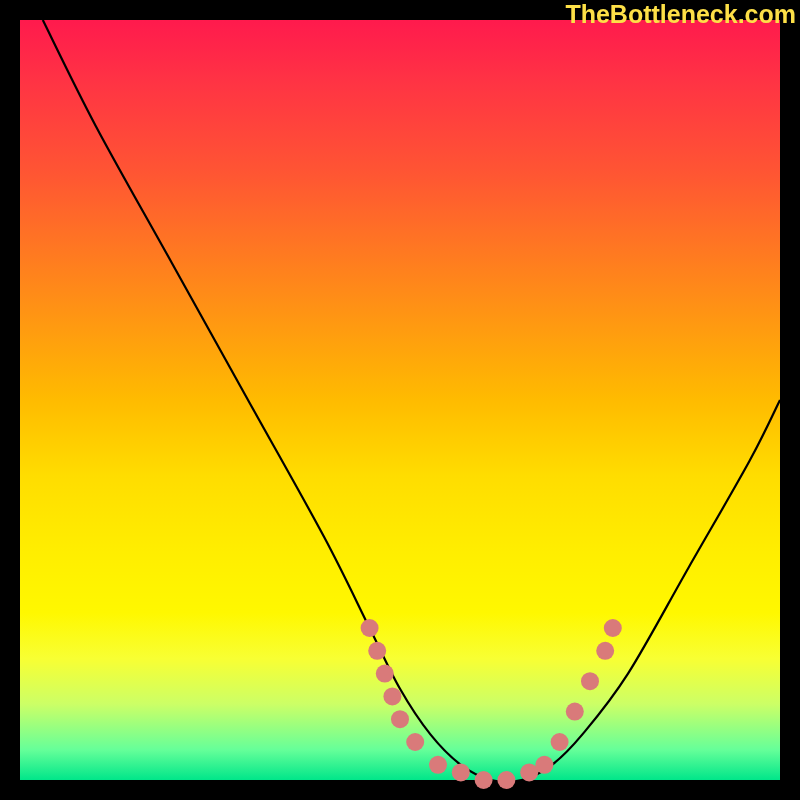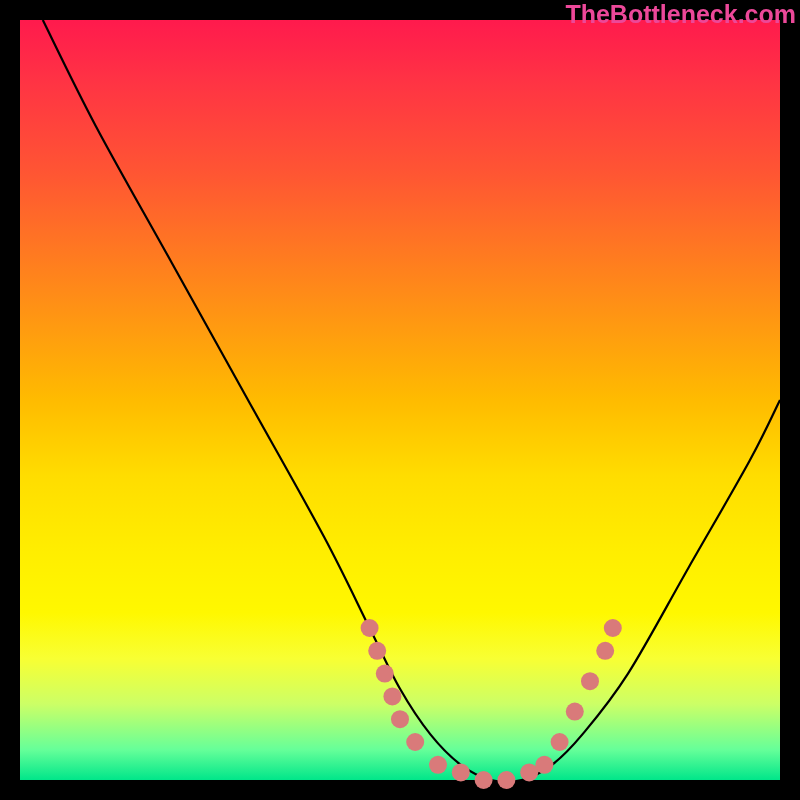--- a/index.html
+++ b/index.html
@@ -47,21 +47,21 @@
       #00e68a 100%
     );
   }
   .watermark {
     position: absolute;
     top: 0px;
     right: 4px;
     font-family: Arial, Helvetica, sans-serif;
     font-size: 25px;
     font-weight: bold;
-    color: #ec4899;
+    color: #fde047;
     letter-spacing: 0px;
     user-select: none;
     text-align: center;
   }
   svg.curve {
     position: absolute;
     left: 0;
     top: 0;
     width: 760px;
     height: 760px;

